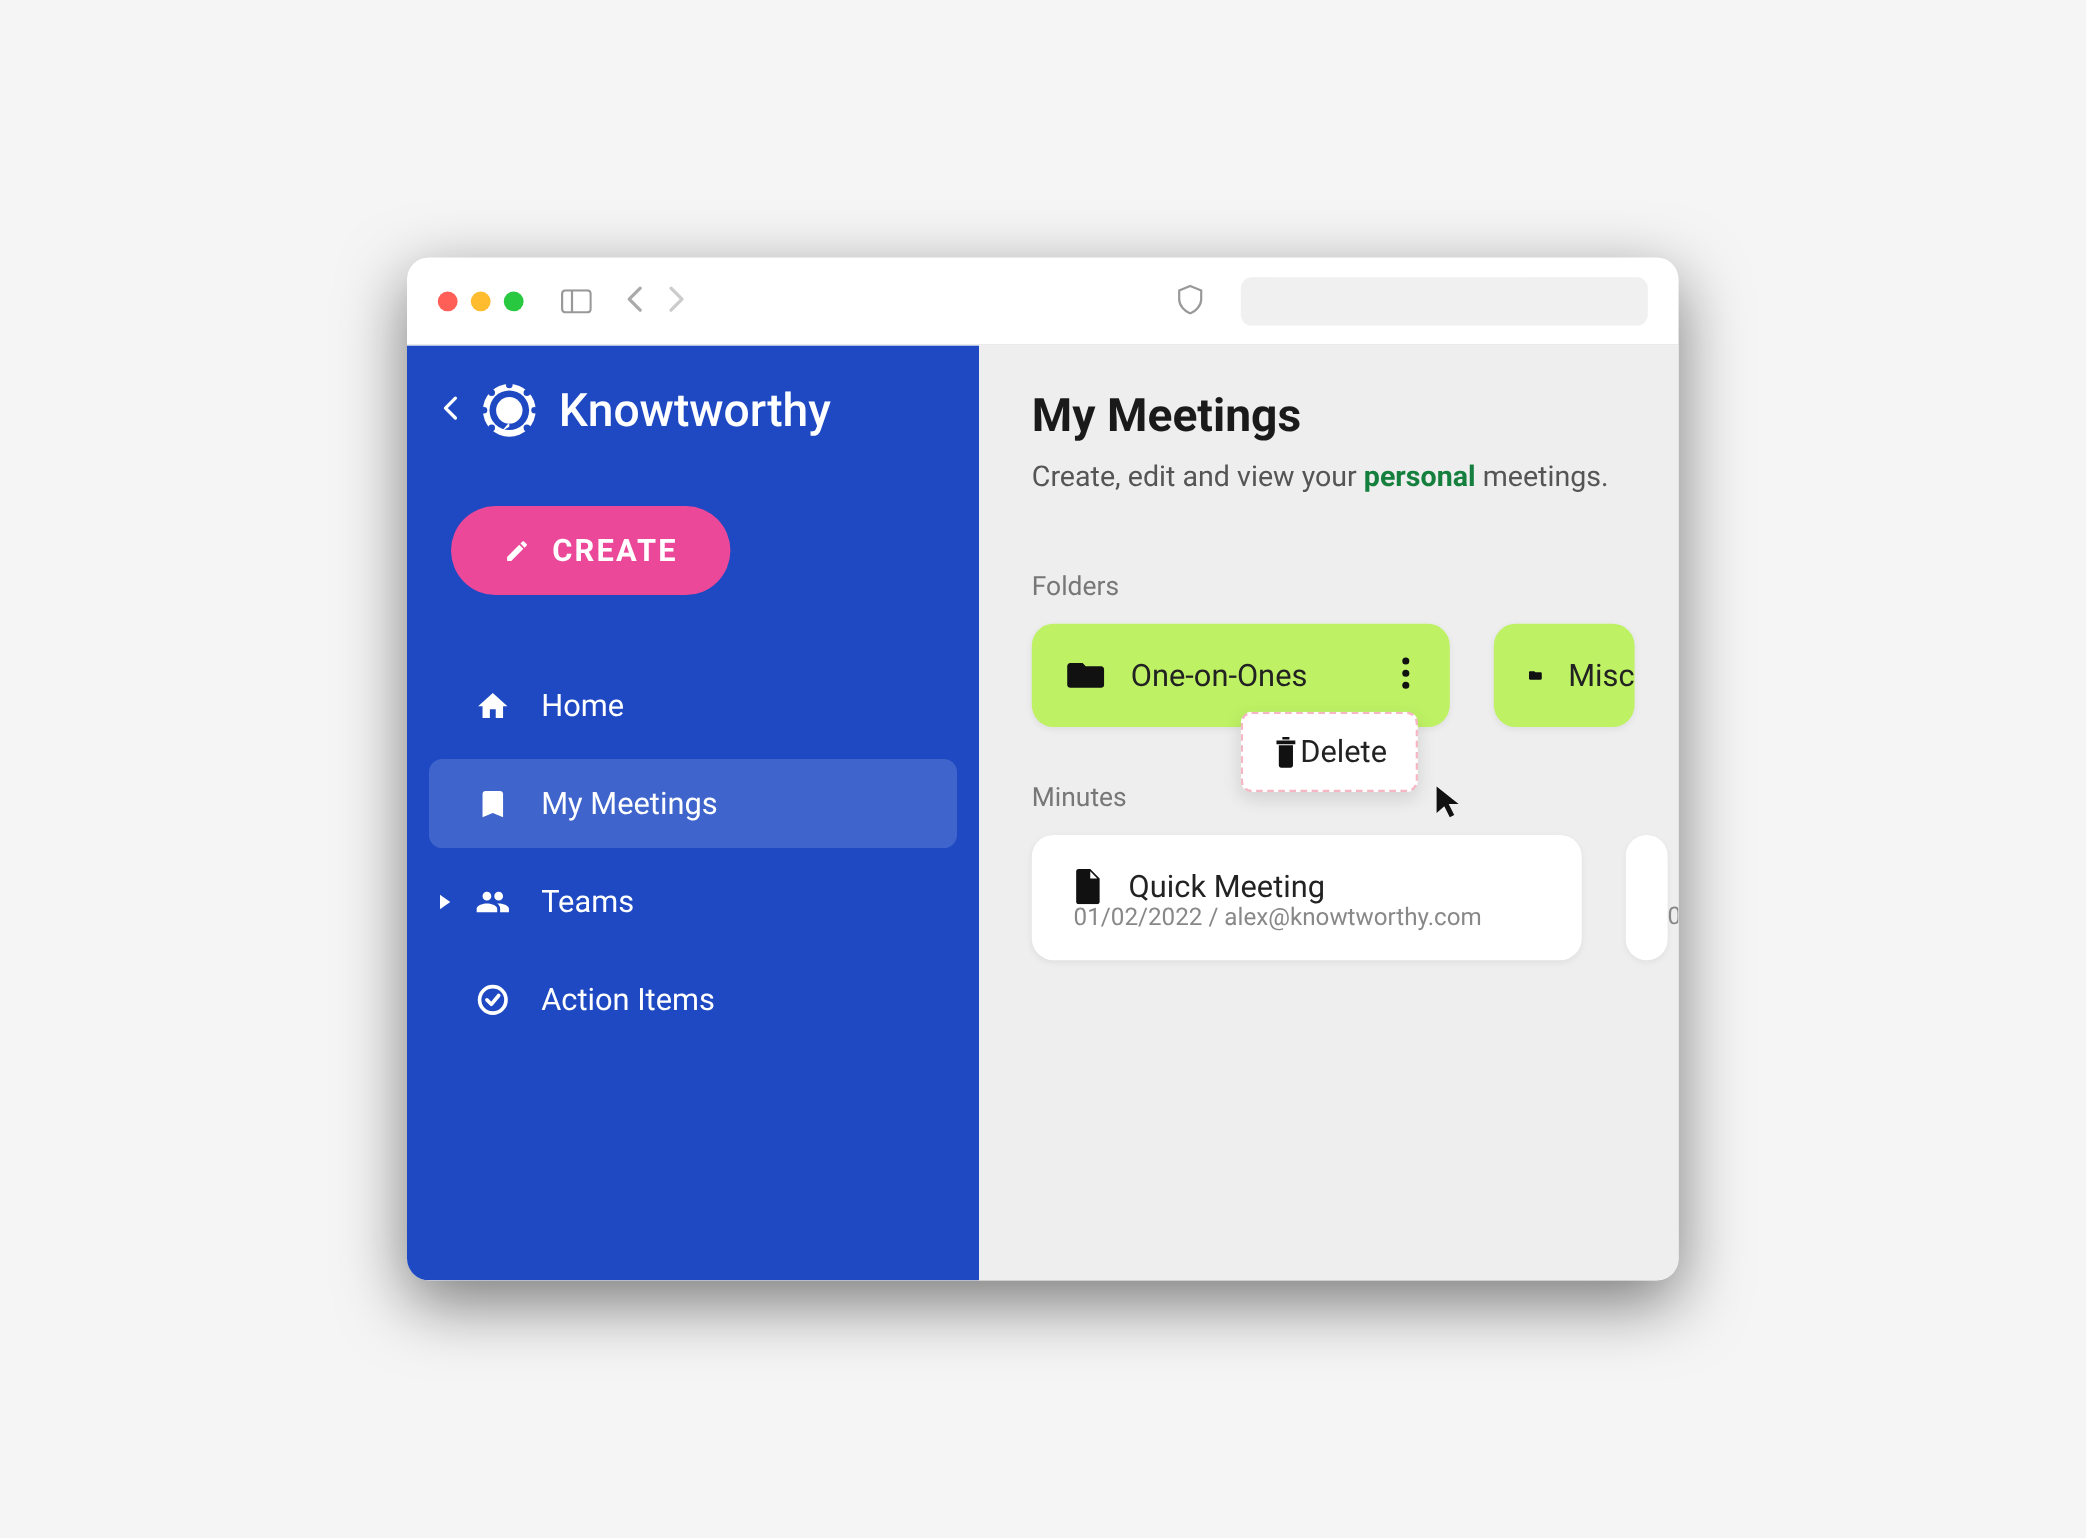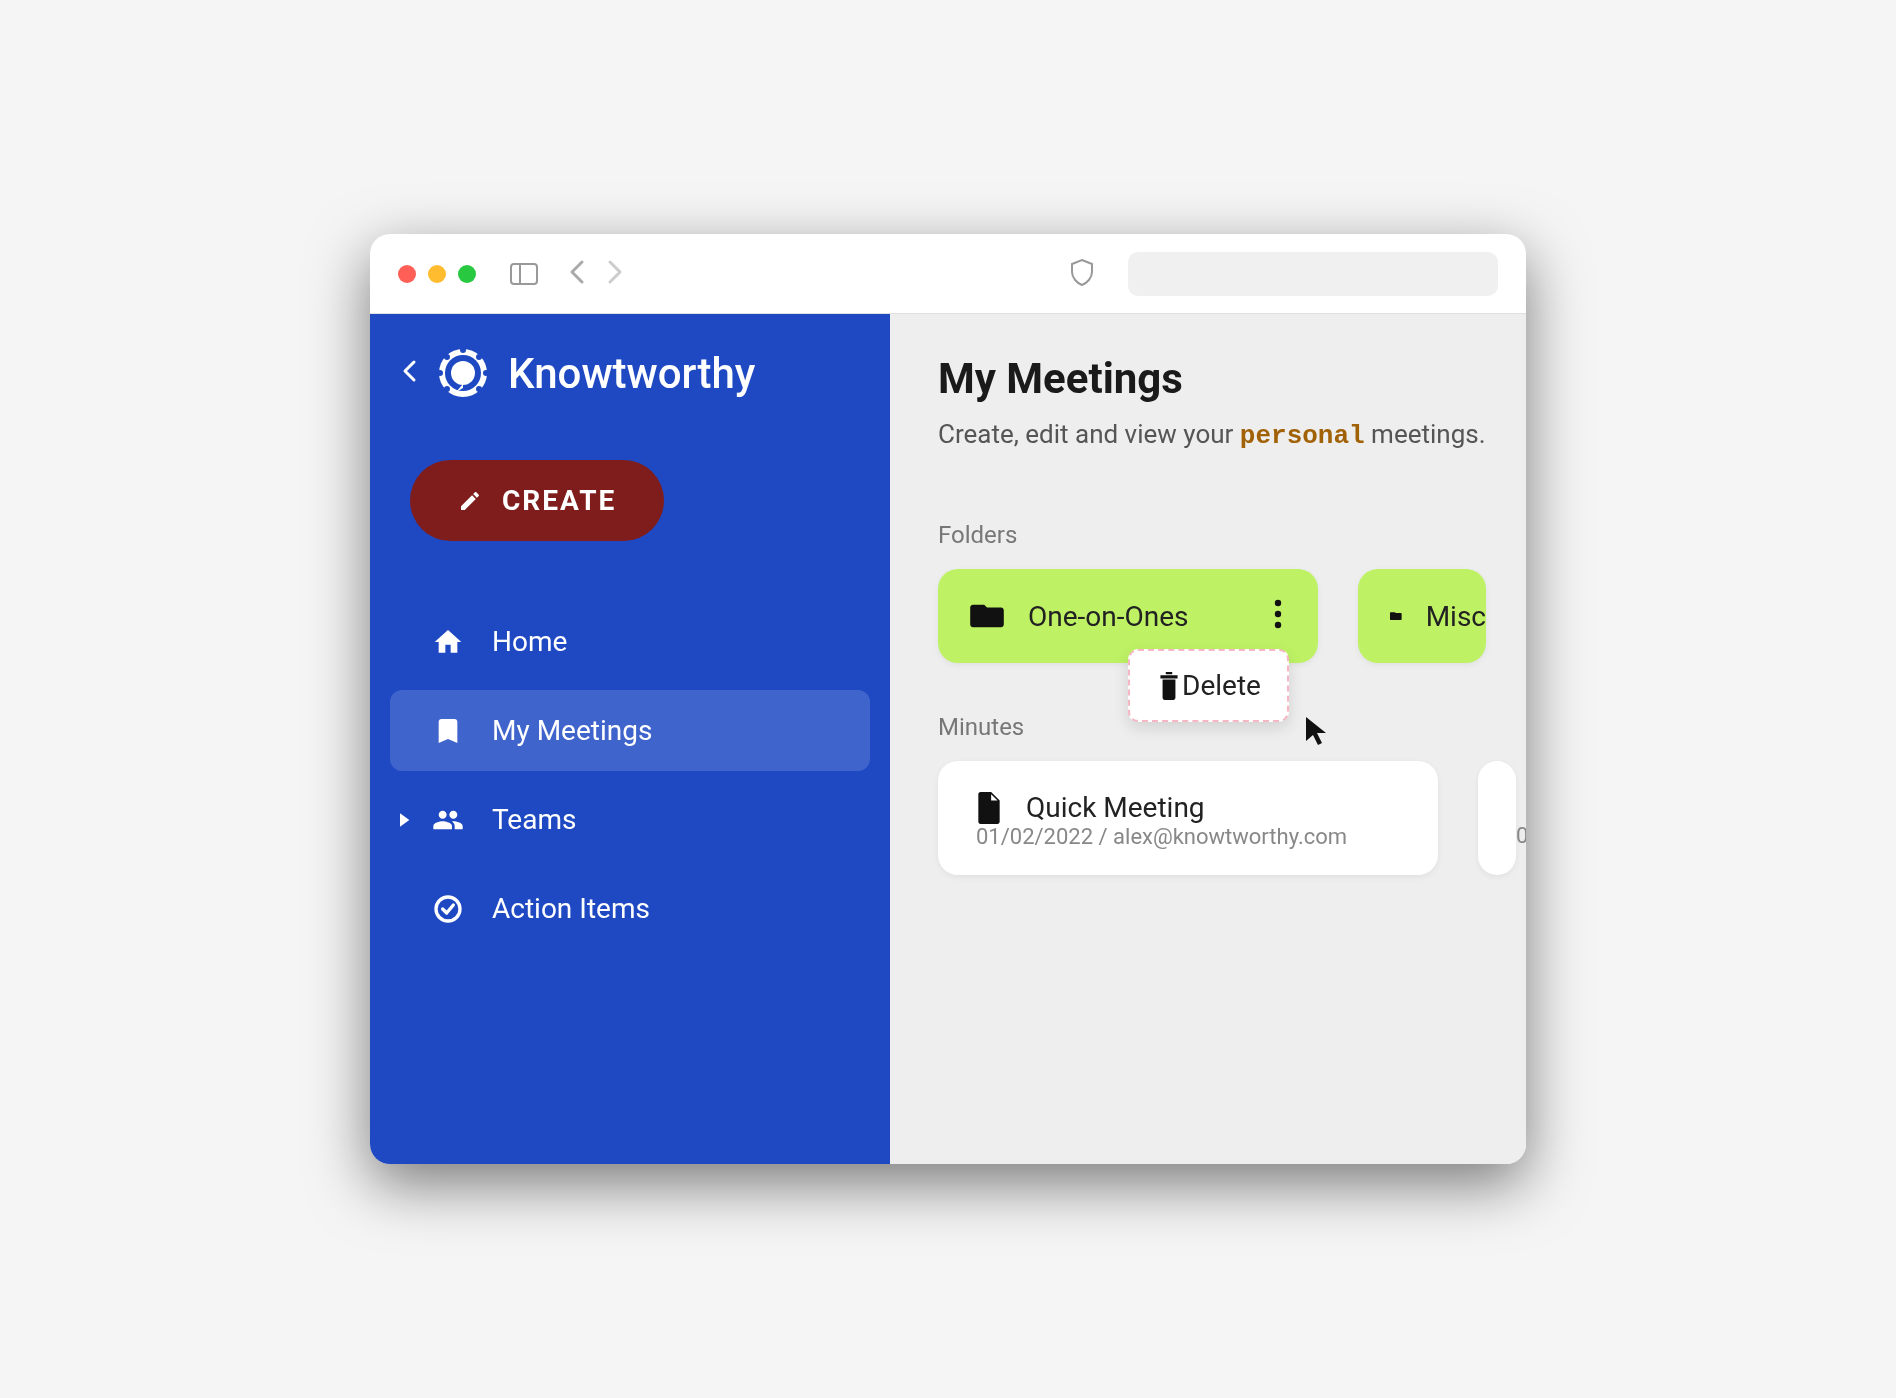--- a/index.html
+++ b/index.html
@@ -103,21 +103,21 @@
     .brand-name {
       font-size: 42px;
       font-weight: 500;
       color: #fff;
     }
     .create-btn {
       display: flex;
       align-items: center;
       justify-content: center;
       gap: 20px;
-      background: #7f1d1d;
+      background: #ec4899;
       color: #fff;
       padding: 24px 48px;
       border-radius: 50px;
       font-size: 28px;
       font-weight: 700;
       letter-spacing: 2px;
       margin: 20px 20px 60px 20px;
       cursor: pointer;
       width: fit-content;
     }
@@ -169,22 +169,21 @@
       color: #1a1a1a;
       margin-bottom: 16px;
     }
     .page-subtitle {
       font-size: 26px;
       color: #555;
       margin-bottom: 70px;
     }
     .page-subtitle .bold {
       font-weight: 700;
-      color: #a16207;
-      font-family: Liberation Mono, monospace;
+      color: #15803d;
     }
     .section-label {
       font-size: 24px;
       color: #777;
       margin-bottom: 20px;
     }
     .folder-row {
       display: flex;
       gap: 40px;
       margin-bottom: 50px;

